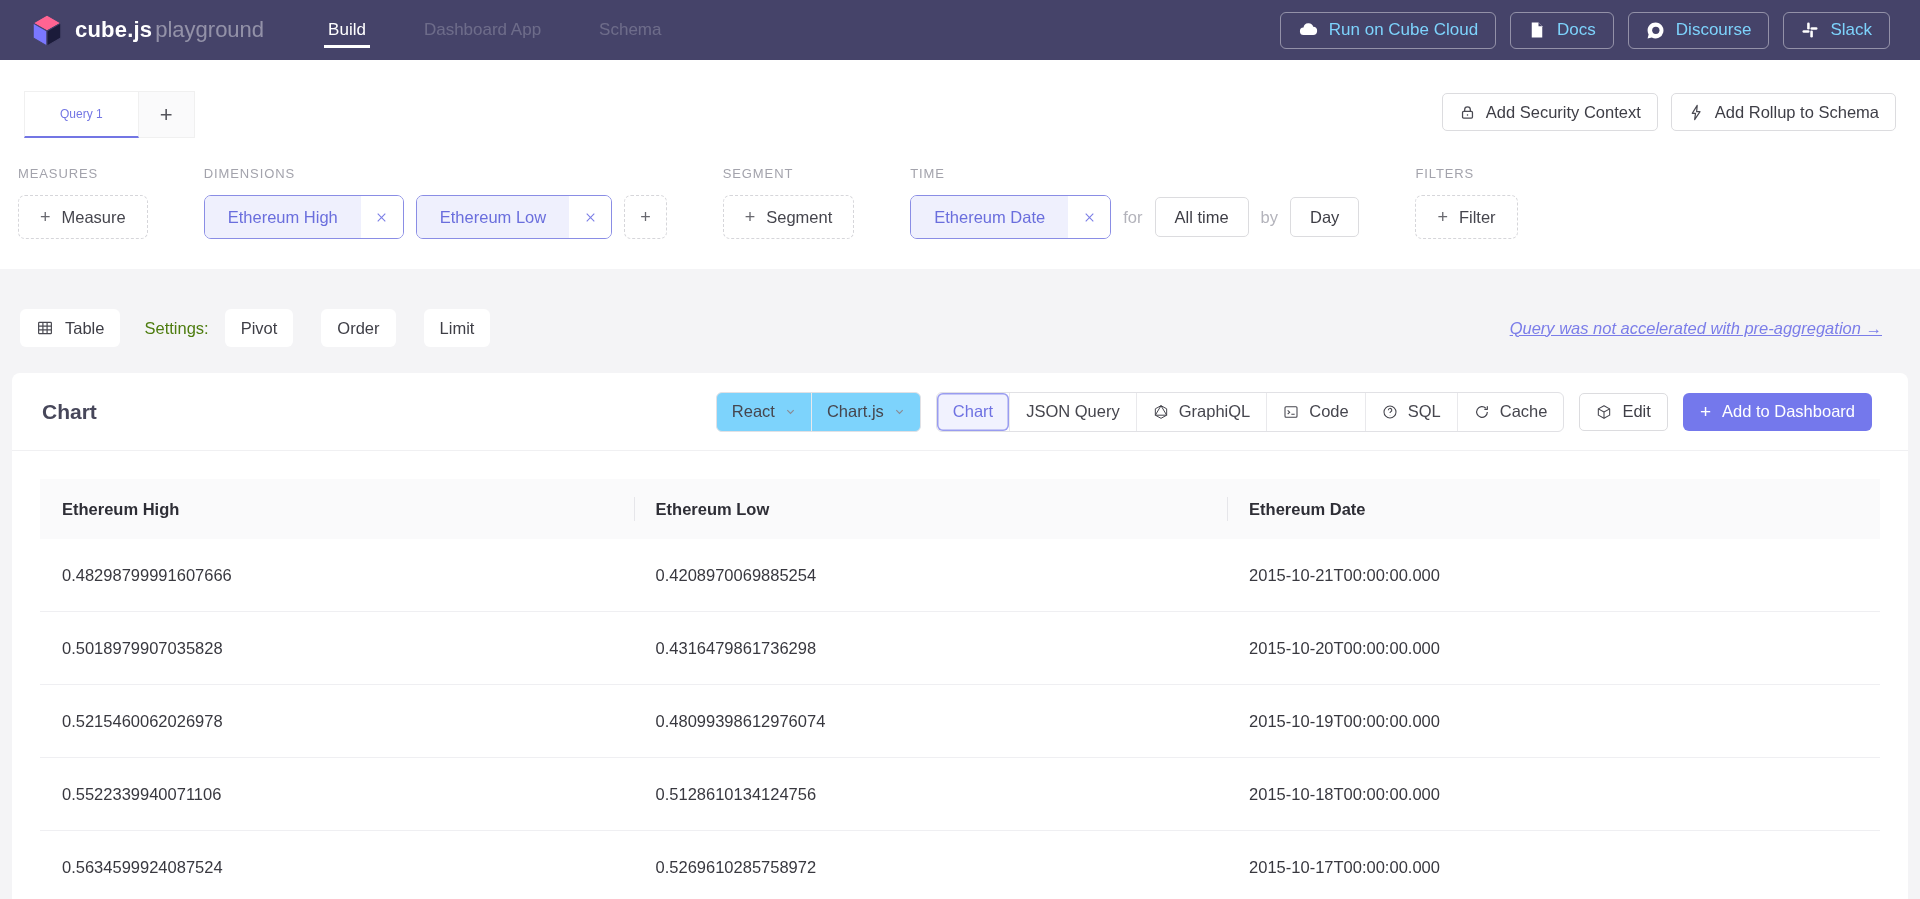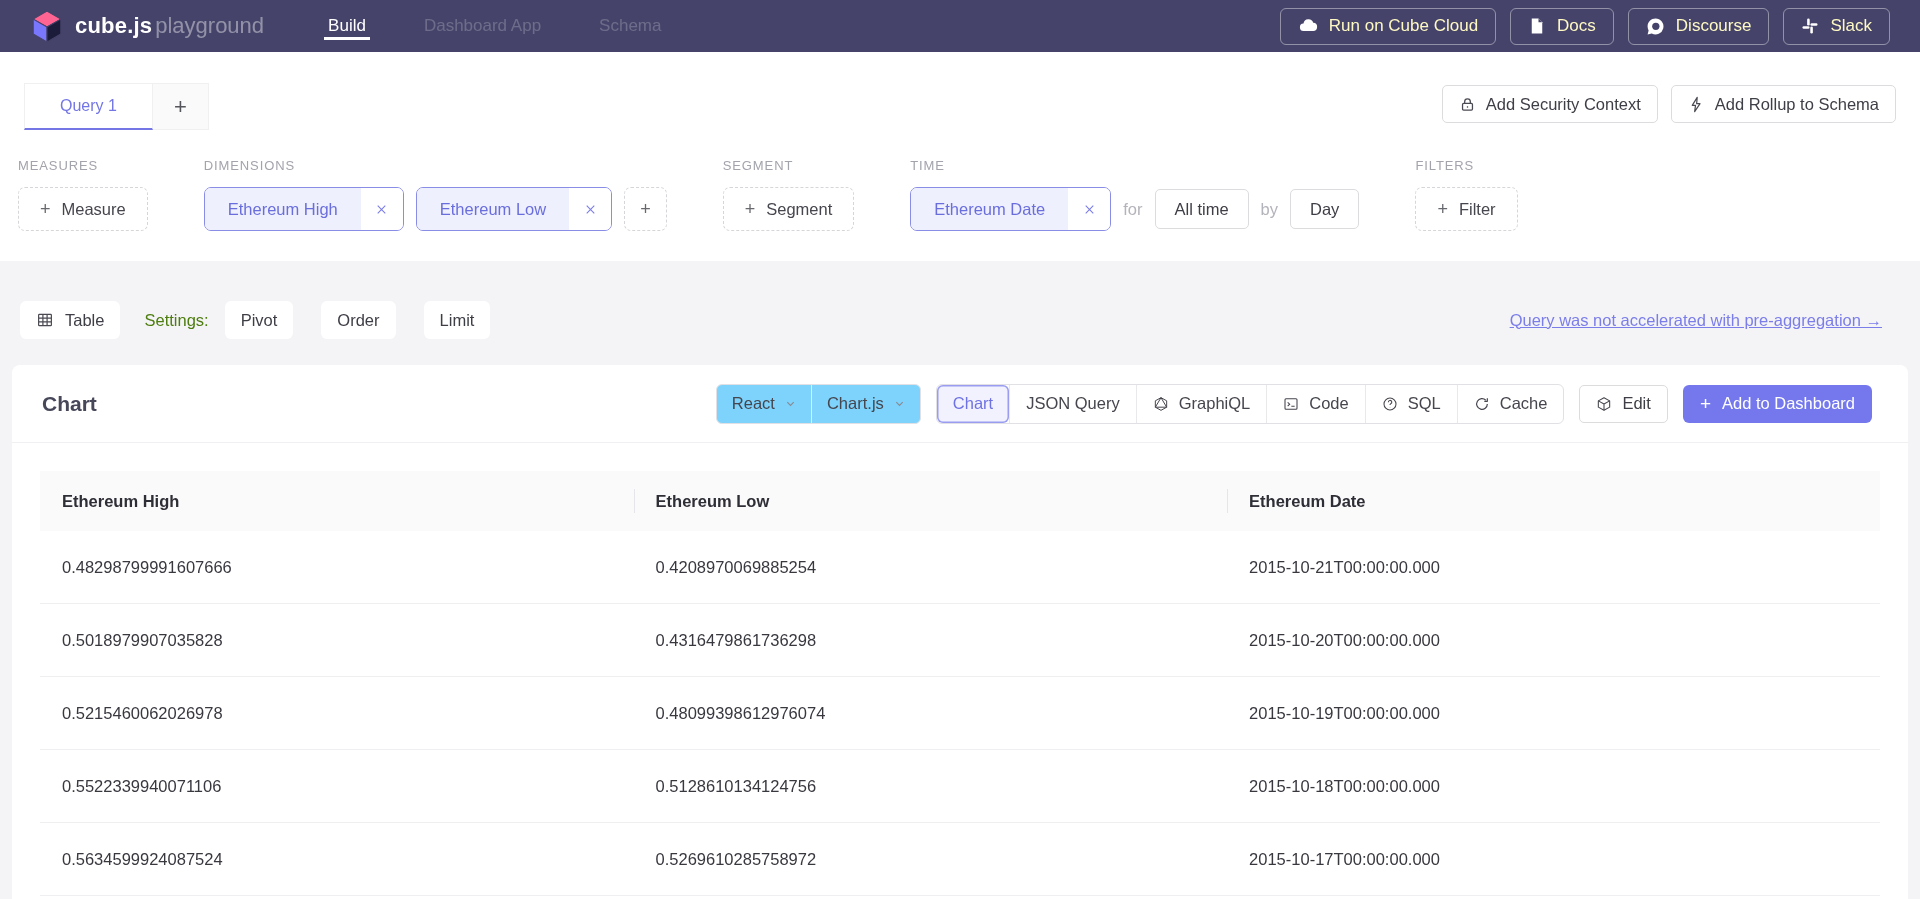--- a/index.html
+++ b/index.html
@@ -1,36 +1,36 @@
 <!DOCTYPE html>
 <html><head>
 <meta charset="utf-8">
 <style>
   * { margin:0; padding:0; box-sizing:border-box; }
   html,body { width:1920px; height:899px; }
   body { font-family:"Liberation Sans", sans-serif; background:#fff; overflow:hidden; }
   .app { width:1920px; height:899px; display:flex; flex-direction:column; overflow:hidden; }
 
   
-  .navbar { height:52px; background:#454369; display:flex; align-items:stretch; padding:12px 30px; flex-shrink:0; }
+  .navbar { height:60px; background:#454369; display:flex; align-items:stretch; padding:12px 30px; flex-shrink:0; }
   .logo { display:flex; align-items:center; gap:11px; margin-right:64px; }
   .logo-brand { color:#fff; font-size:22px; font-weight:700; letter-spacing:.2px; }
   .logo-suffix { color:rgba(255,255,255,.42); font-size:22px; font-weight:400; margin-left:3px; }
   .nav-items { display:flex; align-items:stretch; gap:58px; }
   .nav-item { display:flex; align-items:center; color:rgba(255,255,255,.22); font-size:17px; position:relative; cursor:pointer; }
   .nav-item.active { color:#fff; }
   .nav-item.active::after { content:""; position:absolute; left:-4px; right:-4px; bottom:0; height:3px; background:#fff; }
   .nav-actions { margin-left:auto; display:flex; align-items:center; gap:14px; }
-  .nav-btn { display:flex; align-items:center; gap:11px; height:37px; padding:0 17px; border:1px solid rgba(255,255,255,.42); border-radius:6px; color:#fef9c3; font-size:17px; background:transparent; cursor:pointer; white-space:nowrap; }
+  .nav-btn { display:flex; align-items:center; gap:11px; height:37px; padding:0 17px; border:1px solid rgba(255,255,255,.42); border-radius:6px; color:#7dd3fc; font-size:17px; background:transparent; cursor:pointer; white-space:nowrap; }
   .nav-btn svg { flex-shrink:0; }
 
   
   .tabs-row { height:78px; background:#fff; display:flex; align-items:flex-end; padding:0 24px; flex-shrink:0; }
   .tabs { display:flex; height:47px; }
-  .tab { display:flex; align-items:center; padding:0 35px; font-size:16px; border:1px solid #f0f0f0; background:#fff; cursor:pointer; }
+  .tab { display:flex; align-items:center; padding:0 35px; font-size:12px; border:1px solid #f0f0f0; background:#fff; cursor:pointer; }
   .tab.active { color:#7376E4; border-bottom:2px solid #7376E4; }
   .tab.add { background:#FAFAFB; padding:0; width:56px; justify-content:center; color:#55555C; font-size:22px; font-weight:300; border-left:none; }
   .tab-actions { margin-left:auto; display:flex; gap:13px; align-items:center; margin-bottom:7px; }
   .btn { display:inline-flex; align-items:center; gap:10px; height:38px; padding:16px 16px; background:#fff; border:1px solid #DCDCDF; border-radius:5px; font-size:16.5px; color:#3E3E46; cursor:pointer; white-space:nowrap; }
 
   
   .builder { background:#fff; padding:28px 0 0 18px; height:131px; display:flex; gap:56px; flex-shrink:0; }
   .qb-group { display:flex; flex-direction:column; }
   .qb-label { font-size:13px; color:#A3A3AC; letter-spacing:.9px; font-weight:500; margin-bottom:14px; }
   .qb-controls { display:flex; align-items:center; gap:12px; }
@@ -42,21 +42,21 @@
   .chip-close { display:flex; align-items:center; justify-content:center; width:42px; background:#fff; cursor:pointer; }
   .qb-sep { color:#B3B3BB; font-size:16.5px; }
   .mini-btn { display:inline-flex; align-items:center; justify-content:center; height:40px; padding:0 19px; background:#fff; border:1px solid #DCDCDF; border-radius:5px; font-size:16.5px; color:#3E3E46; cursor:pointer; white-space:nowrap; }
 
   
   .gray { flex:1; background:#F4F4F6; padding:0 12px; overflow:hidden; }
   .settings-row { margin:40px 8px 0; display:flex; align-items:center; }
   .flat-btn { display:inline-flex; align-items:center; gap:11px; height:38px; padding:0 16px; background:#fff; border-radius:6px; font-size:16.5px; color:#3E3E46; cursor:pointer; border:none; white-space:nowrap; }
   .settings-label { margin:0 16px 0 24px; font-size:16.5px; color:#4d7c0f; }
   .spaced { margin-left:28px; }
-  .agg-link { margin-left:auto; margin-right:18px; font-size:16.5px; color:#7B7DE9; text-decoration:underline; cursor:pointer; }
+  .agg-link { margin-left:auto; margin-right:18px; font-size:16.5px; color:#7B7DE9; text-decoration:underline; cursor:pointer;font-style:italic; }
 
   
   .card { margin-top:26px; background:#fff; border-radius:8px 8px 0 0; min-height:560px; }
   .card-head { height:78px; display:flex; align-items:center; padding:0 36px 0 30px; border-bottom:1px solid #F0F0F2; }
   .card-title { font-size:21px; font-weight:600; color:#47475A; }
   .chart-toolbar { margin-left:auto; display:flex; align-items:center; gap:15px; }
   .select-group { display:flex; border:1px solid #E1E1E5; border-radius:6px; overflow:hidden; background:#7dd3fc; }
   .select { display:flex; align-items:center; gap:10px; height:38px; padding:0 15px; font-size:16.5px; color:#46464E; cursor:pointer; }
   .select + .select { border-left:1px solid #E9E9EC; }
   .seg-group { display:flex; border:1px solid #E1E1E5; border-radius:6px; background:#fff; }

